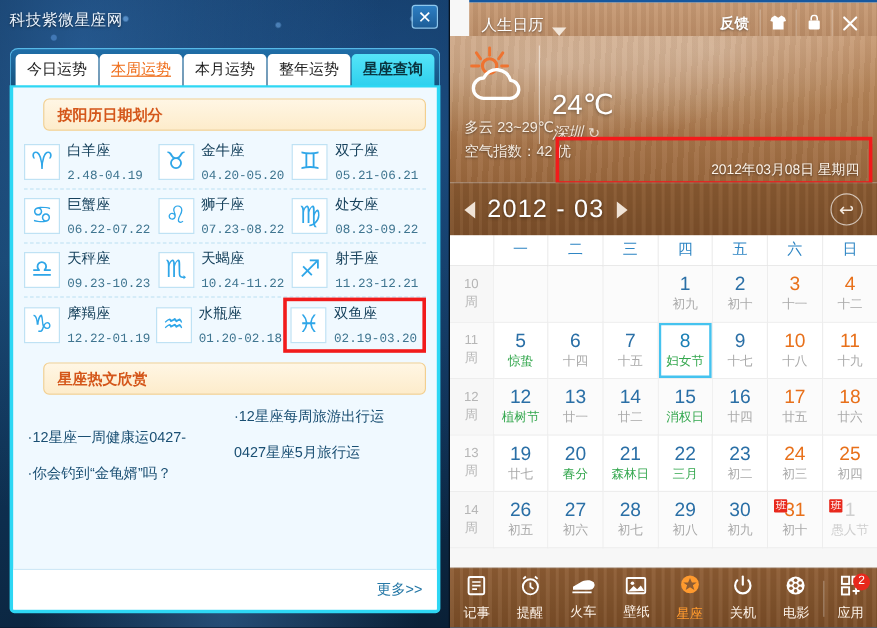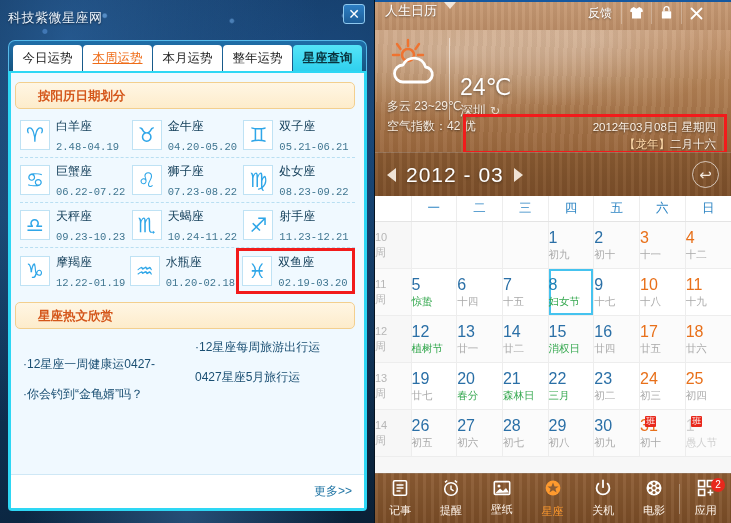--- a/index.html
+++ b/index.html
@@ -73,24 +73,24 @@
 
   
   #zodiac-body {
     position: absolute; left: 8px; top: 71px; width: 359px; height: 440px;
     background: #f0f9ff;
     border: 3px solid #2ed7f4; border-top: 2px solid #2ed7f4;
     border-radius: 0 0 4px 4px;
     display: flex; flex-direction: column;
   }
   .section-head {
-    margin: 9px 9px 0 4px; height: 27px; line-height: 27px;
+    margin: 9px 9px 0 25px; height: 27px; line-height: 27px;
     background: linear-gradient(#fff6e4, #fdeccb);
     border: 1px solid #f3cf8e; border-radius: 5px;
-    color: #d4561a; font-size: 12.5px; font-weight: bold; padding-left: 22px;
+    color: #d4561a; font-size: 12.5px; font-weight: bold; padding-left: 11px;
   }
 
   
   #zodiac-grid { padding: 4px 9px 0 9px; }
   .zrow {
     display: flex; height: 45px; align-items: center;
     border-bottom: 1px dashed #b9dff2;
   }
   .zrow:last-child { border-bottom: none; }
   .zcell { flex: 1; display: flex; align-items: center; gap: 6px; }
@@ -119,58 +119,60 @@
     background: #ffffff;
   }
   #more-link { font-size: 12px; color: #2477a6; cursor: pointer; }
 
   
   #cal-window {
     position: absolute; left: 375px; top: 0; width: 356px; height: 523px;
     background: #f7f7f7; overflow: hidden;
   }
   #cal-titlebar {
-    position: relative; height: 30px; display: flex; align-items: flex-start;
-    padding: 0 20px 0 10px;
+    position: relative; height: 30px; display: flex; align-items: flex-end;
+    padding: 0 8px 0 10px;
     background:
       repeating-linear-gradient(90deg, rgba(255,255,255,.05) 0 3px, rgba(0,0,0,.04) 3px 7px),
       linear-gradient(180deg, #c79a74 0%, #bb8d67 100%);
     border-top: 2px solid #1558a0;
+    margin-left: 16px;
   }
   #cal-app-name { color: #fff; font-size: 13px; text-shadow: 0 1px 2px rgba(0,0,0,.45); }
   #cal-menu-caret {
     margin-left: 7px; width: 0; height: 0;
     border-left: 6px solid transparent; border-right: 6px solid transparent;
     border-top: 7px solid #f2e6da; cursor: pointer;
   }
   #cal-title-right { margin-left: auto; display: flex; align-items: center; gap: 0; }
   #feedback-btn {
     color: #fff; font-size: 12px; padding: 0 9px; cursor: pointer;
     text-shadow: 0 1px 2px rgba(0,0,0,.4);
+    font-weight: bold;
   }
   .title-icon {
     width: 30px; height: 22px; display: flex; align-items: center;
     justify-content: center; cursor: pointer;
     border-left: 1px solid rgba(255,255,255,.28);
   }
 
   
   #cal-hero {
     position: relative; height: 122px; padding: 10px 0 0 0;
     background:
       repeating-linear-gradient(92deg, rgba(255,255,255,.05) 0 4px, rgba(0,0,0,.03) 4px 9px),
       radial-gradient(ellipse at 22% 18%, rgba(255,255,255,.30), transparent 48%),
       radial-gradient(ellipse at 62% 8%, rgba(255,255,255,.22), transparent 45%),
       linear-gradient(180deg, #c79a74 0%, #b07f53 45%, #99663c 100%);
   }
   #weather-block { position: absolute; left: 12px; top: 8px; display: flex; align-items: flex-start; }
   #weather-icon { width: 58px; height: 50px; position: relative; }
   #temp-block { margin-left: 4px; padding-left: 10px; border-left: 1px solid rgba(255,255,255,.5); }
   #temp-now { color: #fff; font-size: 23px; line-height: 26px; text-shadow: 0 1px 3px rgba(0,0,0,.4); margin-top: 36px; }
-  #city-line { display: flex; align-items: center; gap: 4px; margin-top: 2px; }
+  #city-line { display: flex; align-items: center; gap: 4px; margin-top: 2px; font-style: italic; }
   #city-name { color: #f3e6da; font-size: 13px; text-shadow: 0 1px 2px rgba(0,0,0,.45); }
   #refresh-icon { color: #e8dbce; font-size: 12px; cursor: pointer; }
   #weather-detail { position: absolute; left: 12px; top: 66px; }
   #weather-detail div {
     color: #f6ece1; font-size: 12px; line-height: 20px;
     text-shadow: 0 1px 2px rgba(0,0,0,.5);
   }
   #clock-block { position: absolute; right: 14px; top: 8px; display: flex; align-items: flex-start; }
   #clock-time {
     color: #fff; font-size: 40px; line-height: 40px; letter-spacing: -1px;
@@ -179,20 +181,21 @@
   #clock-side { margin-left: 5px; text-align: center; }
   #clock-day { color: #fff; font-size: 15px; line-height: 16px; text-shadow: 0 1px 2px rgba(0,0,0,.4); }
   #clock-shi { color: #f5e9dd; font-size: 11px; line-height: 14px; }
   #date-box {
     position: absolute; right: 4px; top: 84px; width: 264px; height: 40px;
     border: 3px solid #f21b1b; padding: 2px 8px 0 0; text-align: right;
   }
   #date-box div {
     color: #fdf4ea; font-size: 11.5px; line-height: 17px;
     text-shadow: 0 1px 2px rgba(0,0,0,.55);
+    margin-top: 15px;
   }
   #lunar-line .lunar-year { color: #ffd9a8; }
 
   
   #month-nav {
     position: relative; height: 44px; display: flex; align-items: center;
     padding-left: 12px;
     background:
       repeating-linear-gradient(90deg, rgba(255,255,255,.04) 0 3px, rgba(0,0,0,.05) 3px 8px),
       linear-gradient(180deg, #8a5a31 0%, #7c4f2a 100%);
@@ -219,21 +222,21 @@
   
   #cal-grid { width: 100%; background: #fff; }
   #cal-grid table { width: 100%; border-collapse: collapse; table-layout: fixed; }
   #cal-grid th {
     height: 25px; font-size: 12.5px; font-weight: normal; color: #2f86c4;
     border-right: 1px solid #ededed; border-bottom: 1px solid #e4e4e4;
     background: #fff;
   }
   #cal-grid th:last-child { border-right: none; }
   #cal-grid td {
-    height: 47px; text-align: left; vertical-align: middle;
+    height: 47px; text-align: center; vertical-align: middle;
     border-right: 1px solid #ededed; border-bottom: 1px solid #ededed;
     position: relative; cursor: pointer;
   }
   #cal-grid td:last-child { border-right: none; }
   .wk-col { width: 36px; background: #fafafa; color: #b6b6b6; font-size: 11px; line-height: 15px; cursor: default; }
   .row-alt td { background: #fbfbfb; }
   .row-alt td.wk-col { background: #f7f7f7; }
   .d-num { font-size: 16px; line-height: 19px; color: #2a6fa6; }
   .d-sub { font-size: 10.5px; line-height: 14px; color: #a9a9a9; }
   .d-num.weekend { color: #e8701a; }
@@ -619,20 +622,27 @@
       </div>
       <div class="dock-item">
         <span class="dock-glyph"><svg width="18" height="18" viewBox="0 0 18 18">
             <circle cx="9" cy="10" r="6.3" fill="none" stroke="currentColor" stroke-width="1.6"></circle>
             <path d="M9 6.5 V10 l2.6 1.8" stroke="currentColor" stroke-width="1.5" fill="none"></path>
             <path d="M3 3.4 L5.2 1.5 M15 3.4 L12.8 1.5" stroke="currentColor" stroke-width="1.6"></path>
           </svg></span>
         <span class="dock-label">提醒</span>
       </div>
       <div class="dock-item">
+        <span class="dock-glyph"><svg width="20" height="16" viewBox="0 0 20 16">
+            <path d="M1.5 11.5 h14 a4 4 0 0 0 3.3-6.2 C16 2.8 11 3.2 7.5 5.4 L1.5 9 Z" fill="currentColor"></path>
+            <path d="M1 13.6 h16" stroke="currentColor" stroke-width="1.4"></path>
+          </svg></span>
+        <span class="dock-label">火车</span>
+      </div>
+      <div class="dock-item">
         <span class="dock-glyph"><svg width="18" height="16" viewBox="0 0 18 16">
             <rect x="1.3" y="1.6" width="15.4" height="12.8" rx="1" fill="none" stroke="currentColor" stroke-width="1.6"></rect>
             <circle cx="6" cy="6" r="1.5" fill="currentColor"></circle>
             <path d="M2.5 13 L7 8.4 L10 11 L13 8 L16 12.5 Z" fill="currentColor"></path>
           </svg></span>
         <span class="dock-label">壁纸</span>
       </div>
       <div class="dock-item active">
         <span class="dock-glyph"><svg width="18" height="18" viewBox="0 0 18 18">
             <circle cx="9" cy="9" r="7.4" fill="currentColor"></circle>

